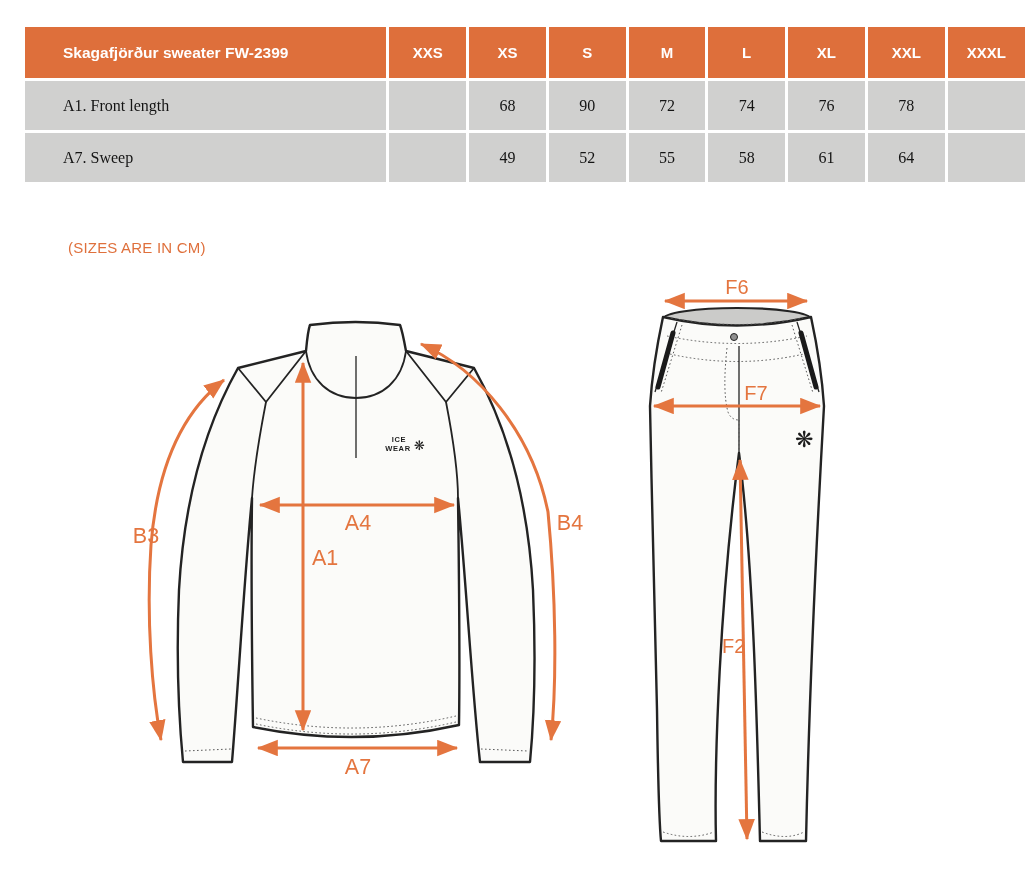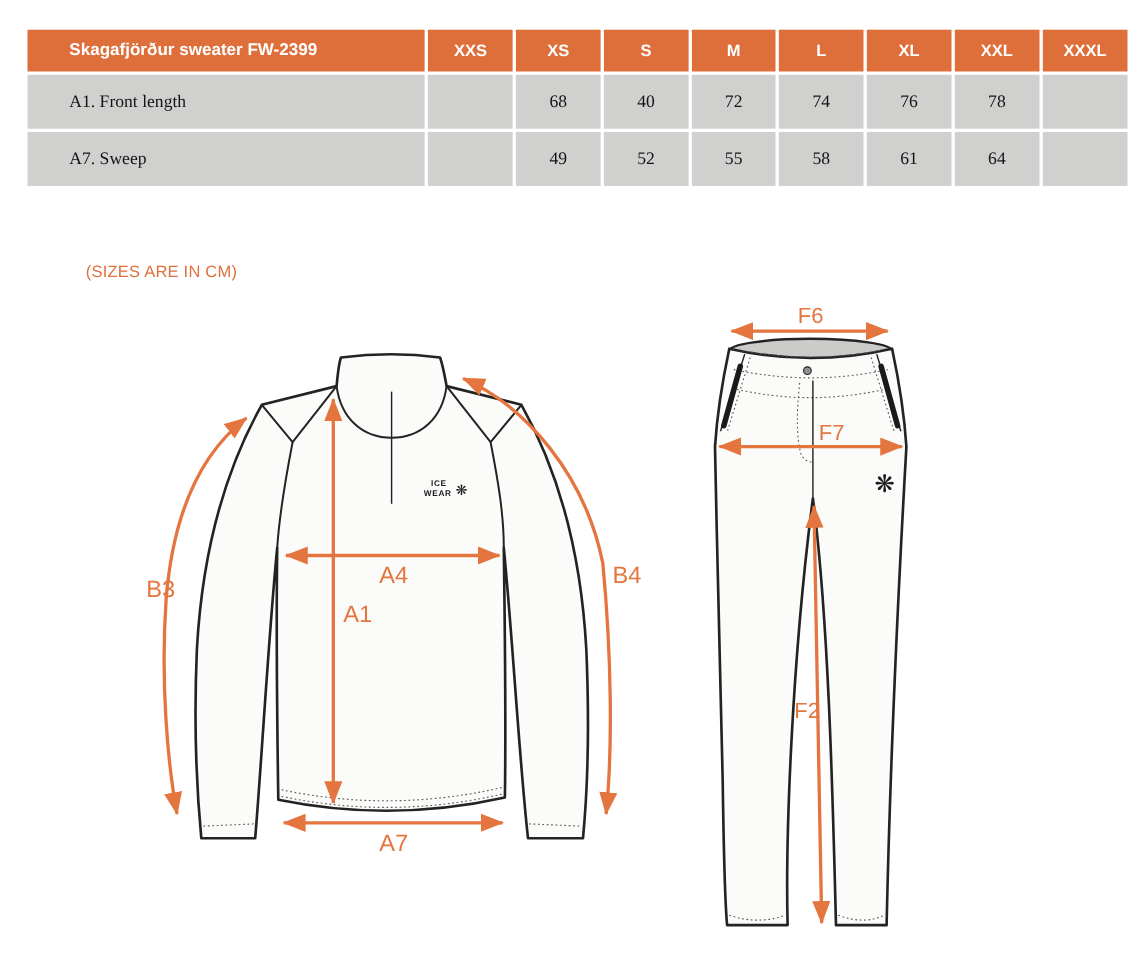--- a/index.html
+++ b/index.html
@@ -7,37 +7,37 @@
     width:1028px;height:887px;position:relative;background:#ffffff;
     font-family:"Liberation Sans",sans-serif;overflow:hidden;
   }
   
   table.size-table{
     position:absolute;left:22px;top:24px;
     border-collapse:separate;border-spacing:3px;
   }
   table.size-table th{
     background:#DE6F3B;color:#ffffff;font-weight:bold;
-    font-size:15px;height:38px;text-align:center;padding:0;
+    font-size:15px;height:51px;text-align:center;padding:0;
     font-family:"Liberation Sans",sans-serif;
   }
   table.size-table th.title{
     width:328px;text-align:left;padding-left:38px;font-size:15.5px;
   }
   table.size-table th.size{width:78px;}
   table.size-table td{
     height:49px;text-align:center;padding:0;
     font-family:"Liberation Serif",serif;font-size:16px;color:#141414;
   }
   table.size-table tr.dark td{background:#D0D0CF;}
   table.size-table tr.light td{background:#E4E4E2;}
   table.size-table td.label{text-align:left;padding-left:38px;}
   
   .sizes-note{
-    position:absolute;left:78px;top:239px;
+    position:absolute;left:68px;top:239px;
     color:#DF703C;font-size:15px;letter-spacing:.2px;
   }
   
   svg.drawing{position:absolute;left:0;top:0;pointer-events:none;}
   .garment{fill:#FBFBF9;stroke:#232323;stroke-width:2.4;stroke-linejoin:round;}
   .seam{fill:none;stroke:#232323;stroke-width:1.8;stroke-linejoin:round;}
   .thin{fill:none;stroke:#232323;stroke-width:1.3;}
   .stitch{fill:none;stroke:#5a5a5a;stroke-width:1;stroke-dasharray:1.6 2.4;}
   .grayfill{fill:#CBCBC9;stroke:#232323;stroke-width:2.2;}
   .arrow{fill:none;stroke:#E4753F;stroke-width:3;}
@@ -63,21 +63,21 @@
       <th class="size">XL</th>
       <th class="size">XXL</th>
       <th class="size">XXXL</th>
     </tr>
   </thead>
   <tbody id="size-rows">
       <tr class="dark">
         <td class="label">A1. Front length</td>
         <td></td>
         <td>68</td>
-        <td>40</td>
+        <td>90</td>
         <td>72</td>
         <td>74</td>
         <td>76</td>
         <td>78</td>
         <td></td>
       </tr>
       <tr class="dark">
         <td class="label">A7. Sweep</td>
         <td></td>
         <td>49</td>

